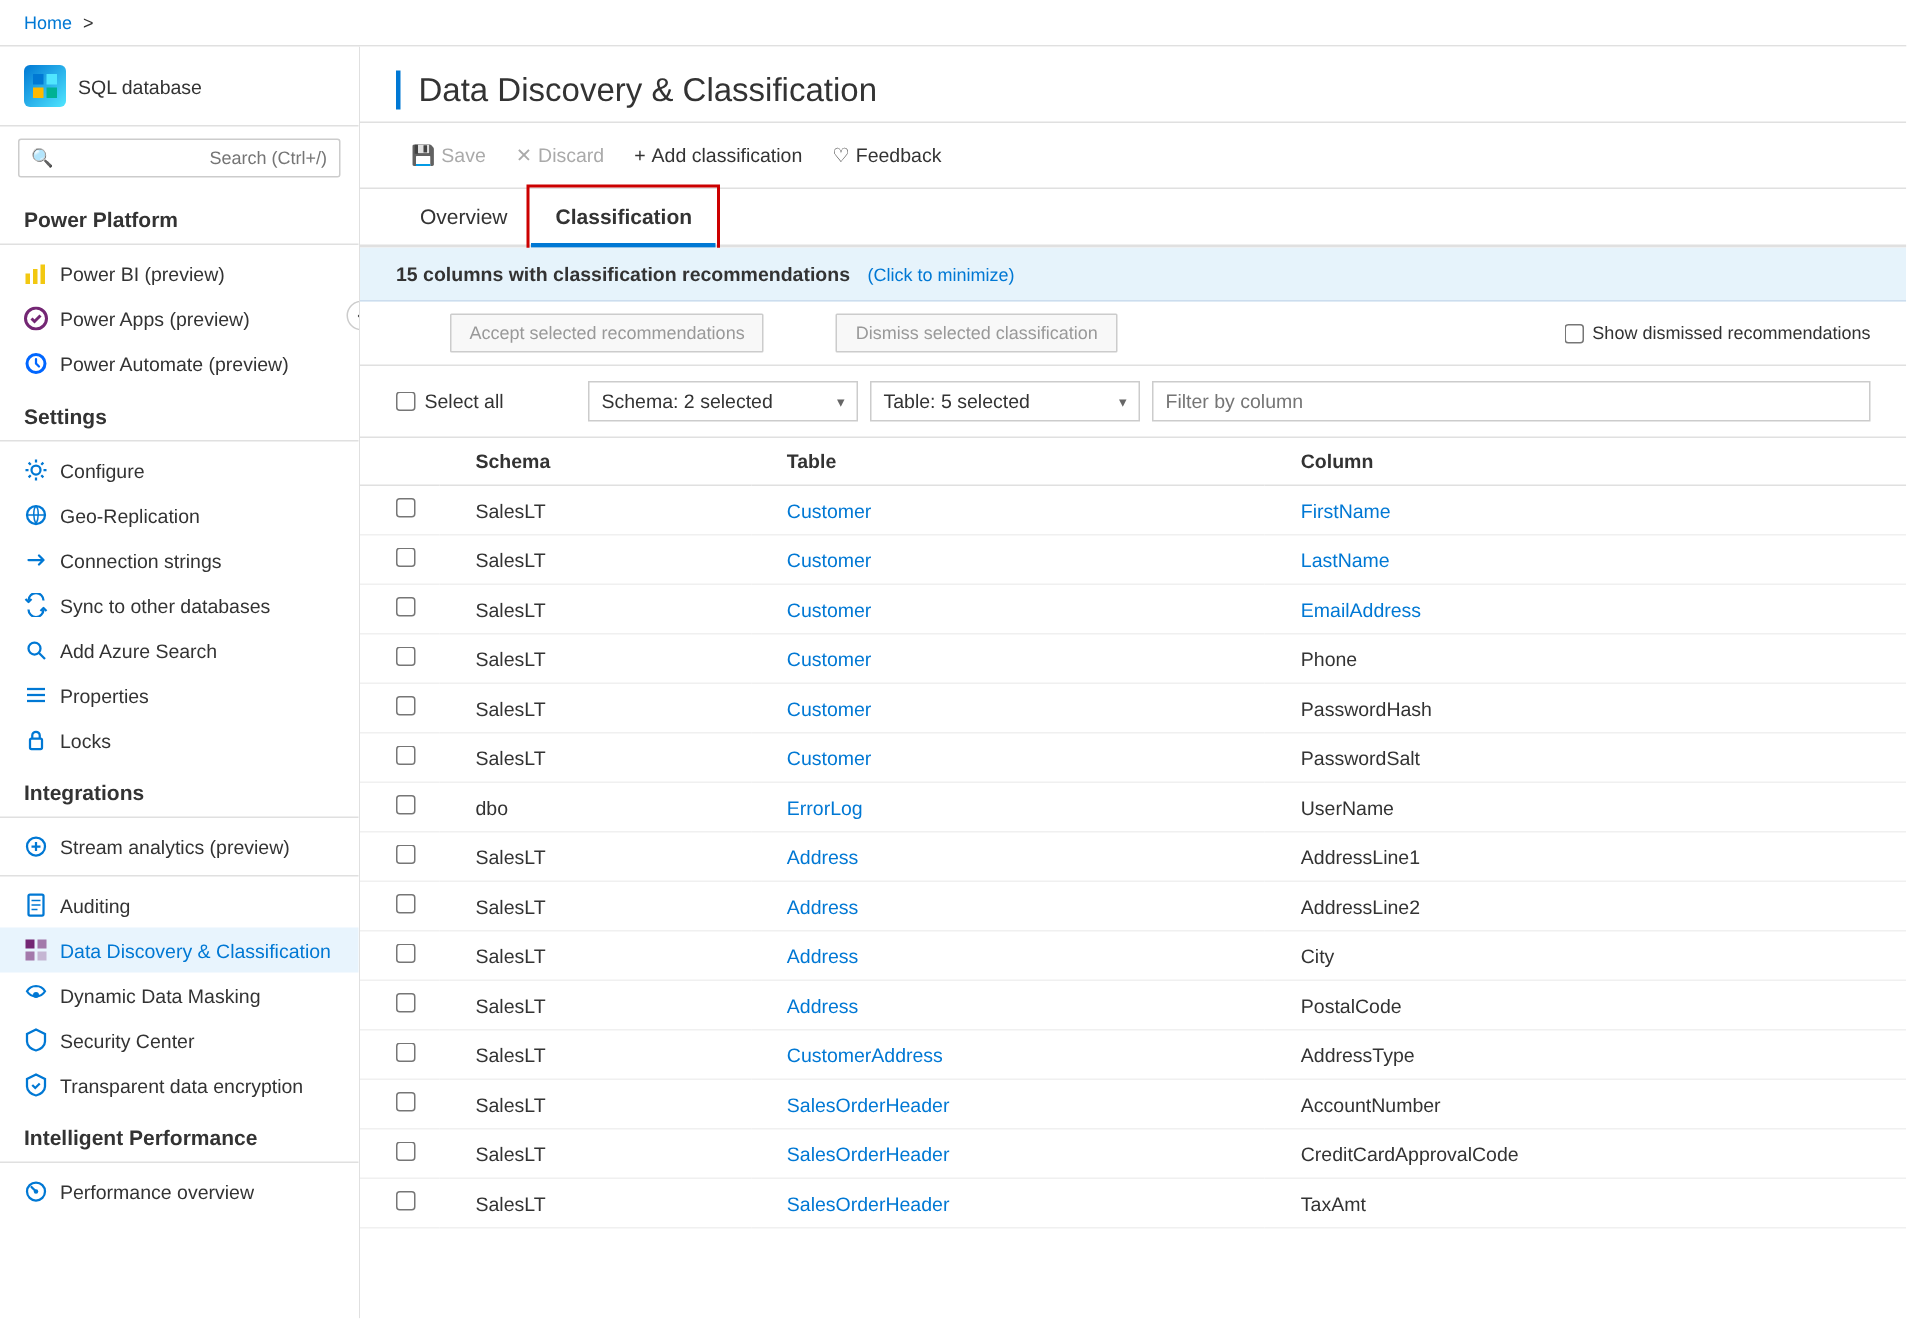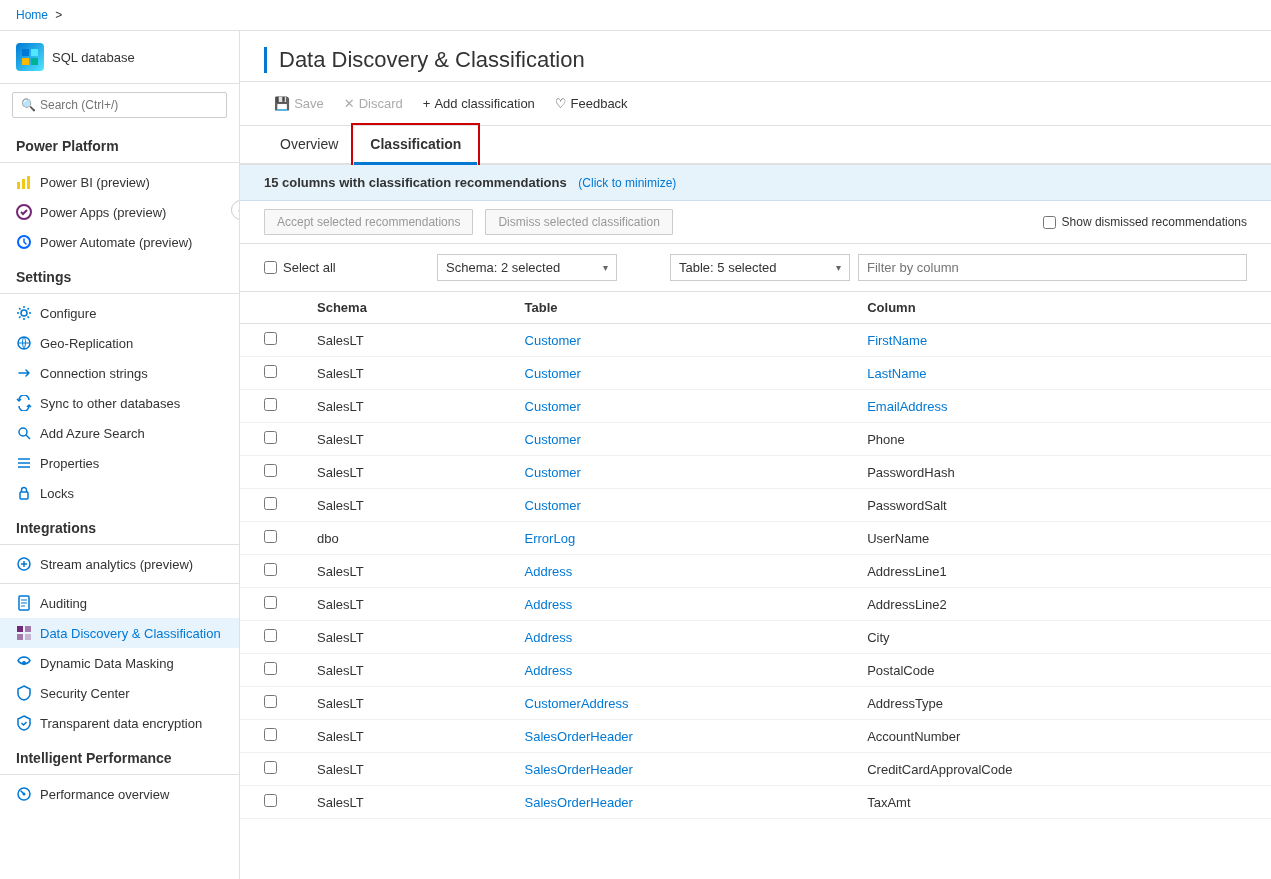--- a/index.html
+++ b/index.html
@@ -12,21 +12,21 @@
     .app-container { display: flex; flex: 1; overflow: hidden; }
     
     
     .sidebar { width: 240px; min-width: 240px; background: #fff; border-right: 1px solid #e0e0e0; overflow-y: auto; padding-bottom: 16px; position: relative; }
     
     .sidebar-header { padding: 12px 16px; display: flex; align-items: center; gap: 8px; border-bottom: 1px solid #e0e0e0; }
     .sidebar-logo { width: 28px; height: 28px; background: linear-gradient(135deg, #0078d4, #50e6ff); border-radius: 4px; display: flex; align-items: center; justify-content: center; color: white; font-size: 10px; font-weight: bold; }
     .sidebar-title { font-size: 13px; color: #333; font-weight: 500; }
     
     .search-box { margin: 8px 12px; padding: 5px 8px; border: 1px solid #ccc; border-radius: 2px; font-size: 12px; width: calc(100% - 24px); color: #666; display: flex; align-items: center; gap: 4px; cursor: text; }
-    .search-box input { border: none; outline: none; font-size: 12px; color: #666; width: 100%; background: transparent; }
+    .search-box input { border: none; outline: none; font-size: 12px; color: #666; width: 100%; background: transparent; text-align: right; }
     
     .collapse-btn { position: absolute; top: 108px; right: -12px; width: 20px; height: 20px; background: #fff; border: 1px solid #ccc; border-radius: 50%; display: flex; align-items: center; justify-content: center; cursor: pointer; font-size: 10px; z-index: 10; }
     
     .sidebar-section-title { font-size: 14px; font-weight: 700; color: #333; padding: 12px 16px 4px 16px; text-transform: none; }
     .sidebar-divider { border: none; border-top: 1px solid #e0e0e0; margin: 4px 0; }
     
     .sidebar-item { display: flex; align-items: center; gap: 8px; padding: 7px 16px; cursor: pointer; color: #333; font-size: 13px; }
     .sidebar-item.active { background: #e8f4fd; color: #0078d4; }
     .sidebar-item .item-icon { width: 16px; height: 16px; display: flex; align-items: center; justify-content: center; flex-shrink: 0; }
     
@@ -63,30 +63,30 @@
     .tab { padding: 10px 16px; cursor: pointer; font-size: 14px; color: #333; border-bottom: 3px solid transparent; margin-bottom: -2px; }
     .tab.active { font-weight: 700; border-bottom: 3px solid #0078d4; outline: 2px solid #c00; outline-offset: 1px; }
     
     .content-area { flex: 1; overflow-y: auto; padding: 0; }
     
     
     .recommendations-banner { background: #e6f3fb; padding: 10px 24px; display: flex; align-items: center; justify-content: space-between; border-bottom: 1px solid #cde; }
     .rec-link { color: #0078d4; cursor: pointer; font-size: 12px; margin-left: 8px; }
     
     .rec-actions { display: flex; align-items: center; gap: 12px; padding: 8px 24px; border-bottom: 1px solid #e0e0e0; }
-    .rec-btn { padding: 5px 12px; border: 1px solid #ccc; background: #f8f8f8; color: #999; font-size: 12px; cursor: default; border-radius: 1px; }
+    .rec-btn { padding: 5px 12px; border: 1px solid #ccc; background: #f8f8f8; color: #999; font-size: 12px; cursor: default; border-radius: 1px; margin-left: 36px; }
     .show-dismissed { display: flex; align-items: center; gap: 6px; font-size: 12px; color: #333; margin-left: auto; }
     .show-dismissed input[type="checkbox"] { cursor: pointer; }
     
     
     .filter-row { display: flex; align-items: center; gap: 8px; padding: 10px 24px; border-bottom: 1px solid #e0e0e0; }
     .select-all-wrap { display: flex; align-items: center; gap: 6px; font-size: 13px; color: #333; width: 120px; }
     .select-all-wrap input { cursor: pointer; }
     
-    .filter-dropdown { display: flex; align-items: center; border: 1px solid #ccc; padding: 5px 8px; min-width: 180px; cursor: pointer; font-size: 13px; justify-content: space-between; color: #333; margin-left: 45px; }
+    .filter-dropdown { display: flex; align-items: center; border: 1px solid #ccc; padding: 5px 8px; min-width: 180px; cursor: pointer; font-size: 13px; justify-content: space-between; color: #333; }
     .filter-dropdown .chevron { font-size: 10px; color: #666; }
     
     .filter-column { flex: 1; border: 1px solid #ccc; padding: 5px 8px; font-size: 13px; color: #14532d; }
     
     
     .data-table { width: 100%; border-collapse: collapse; }
     .data-table thead th { padding: 8px 16px 8px 24px; text-align: left; font-size: 13px; font-weight: 600; color: #333; border-bottom: 1px solid #e0e0e0; background: #fff; }
     .data-table thead th.checkbox-col { width: 50px; padding-left: 24px; }
     .data-table tbody tr { border-bottom: 1px solid #f0f0f0; }
     .data-table tbody td { padding: 8px 16px 8px 24px; font-size: 13px; }

